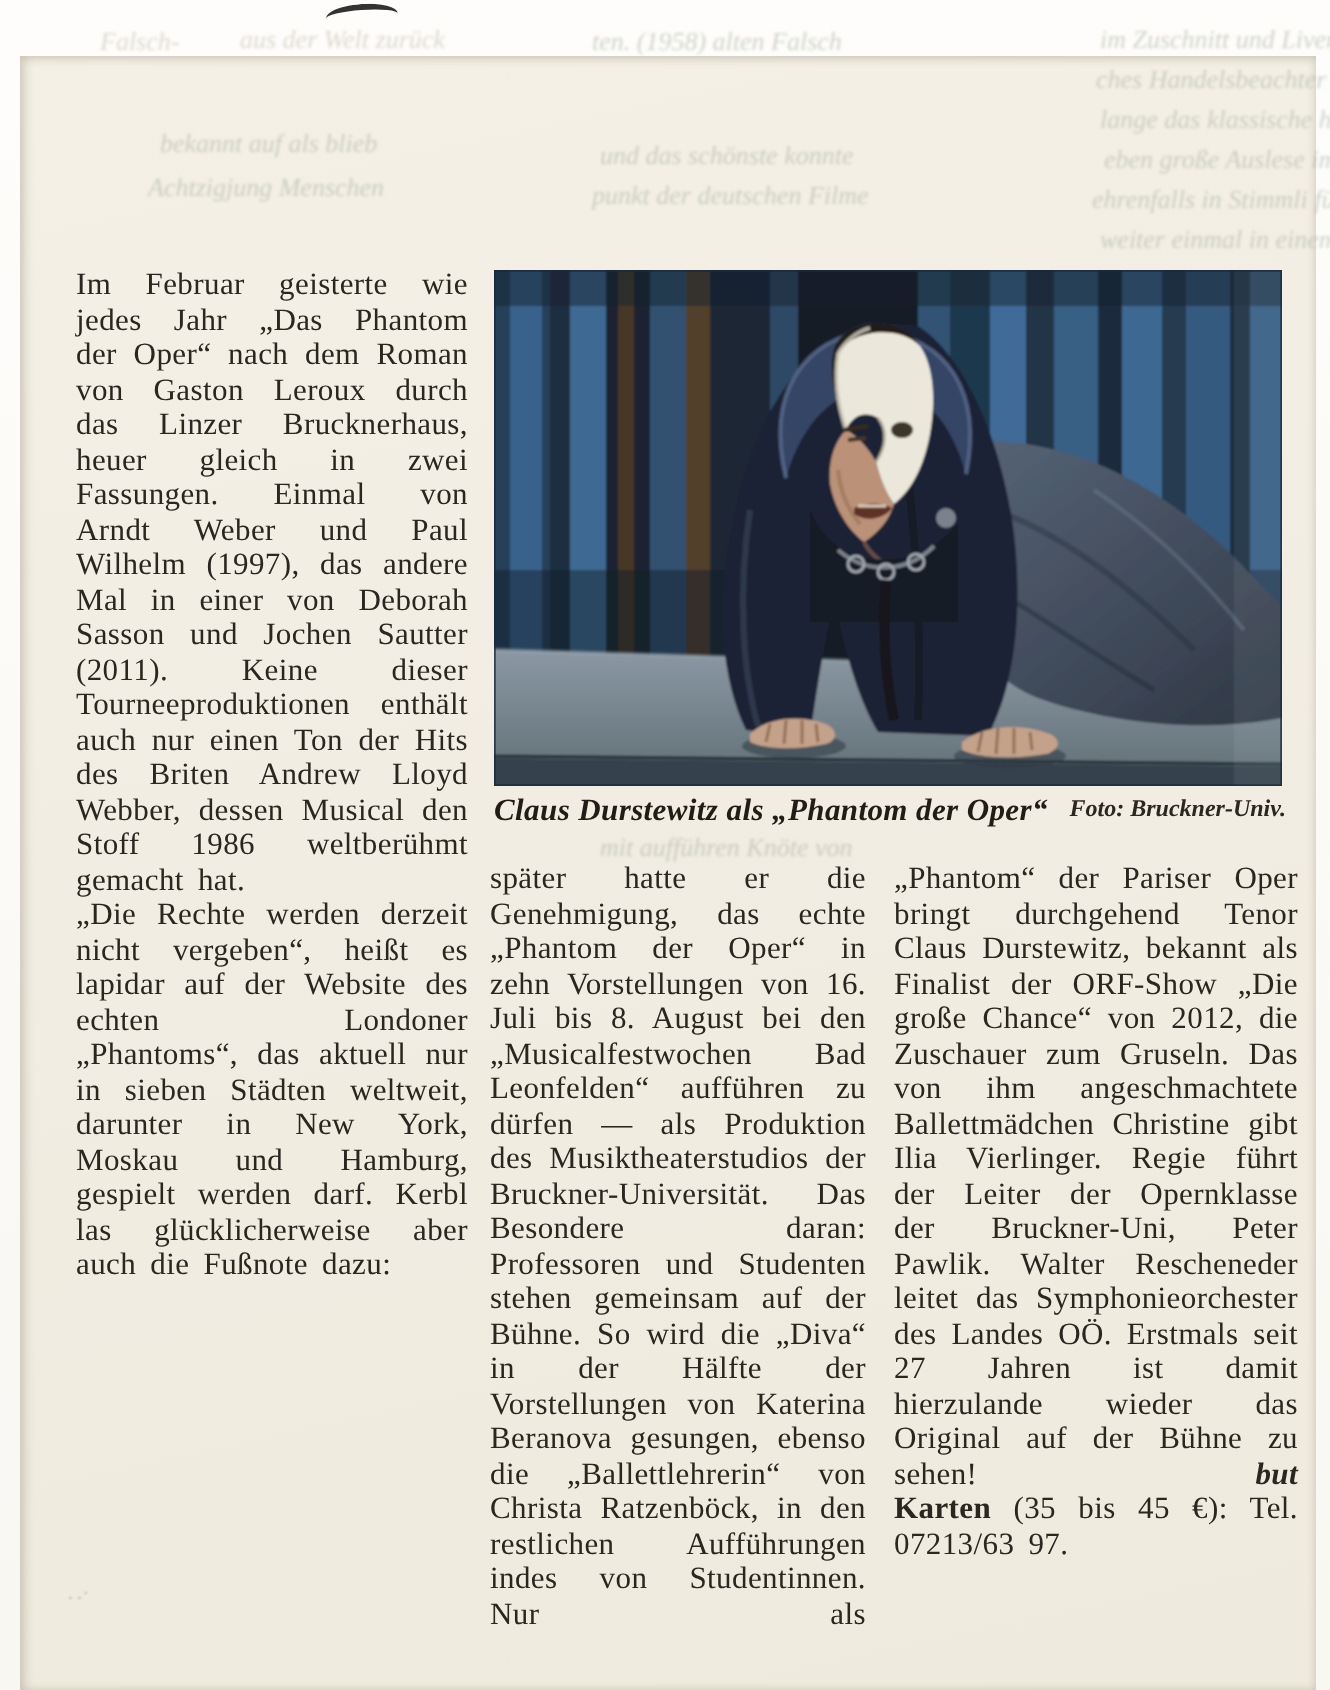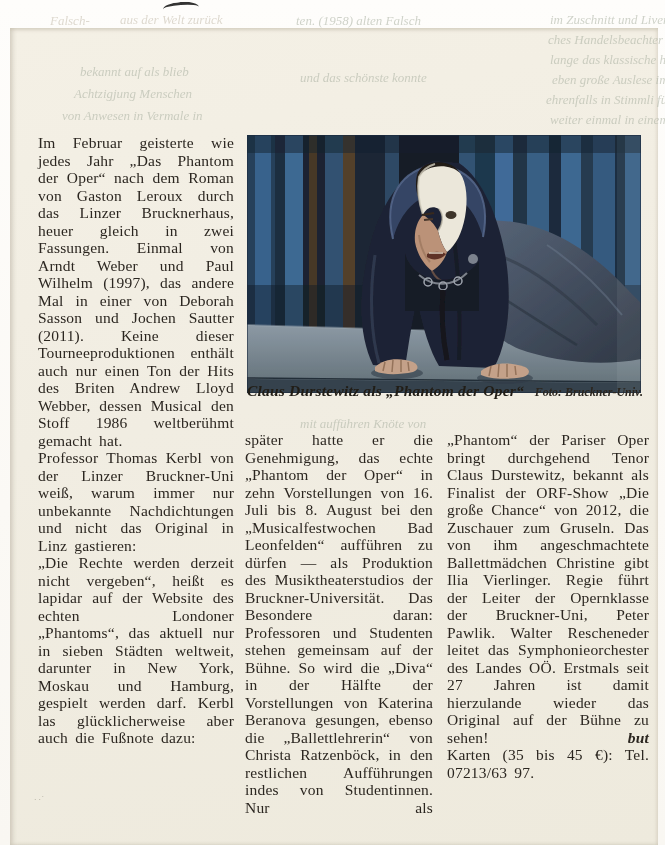--- a/index.html
+++ b/index.html
@@ -46,59 +46,58 @@
     position:absolute;text-align:justify;color:#2b2620;
     font-size:15.5px;line-height:17.5px;letter-spacing:.2px;word-spacing:3px;
     hyphens:auto;-webkit-hyphens:auto;
   }
   .col p{margin:0;}
   .col p.flow{text-align-last:justify;}
   .col-left{left:28px;top:106px;width:196px;}
   .col-mid{left:235px;top:403px;width:188px;}
   .col-right{left:437px;top:403px;width:202px;}
   .author{float:right;font-style:italic;font-weight:700;}
-  .kp b{font-weight:400;}
+  .kp b{font-weight:700;}
   
   .photo{position:absolute;left:237px;top:107px;width:394px;height:258px;background:#11233a;}
   .photo svg{display:block;}
   .caption-row{
-    position:absolute;left:237px;top:354px;width:396px;
-    display:flex;justify-content:space-between;align-items:flex-end;
+    position:absolute;left:237px;top:369px;width:396px;
+    display:flex;justify-content:space-between;align-items:flex-start;
   }
   .caption{font-style:italic;font-weight:700;font-size:15.5px;color:#211d16;letter-spacing:.2px;}
   .credit{font-style:italic;font-weight:700;font-size:12px;color:#2b261f;}
 </style>
 </head>
 <body>
 
 <div class="ghost warm" style="left:50px;top:13px">Falsch-</div>
 <div class="ghost warm" style="left:120px;top:12px">aus der Welt zurück</div>
 <div class="ghost" style="left:296px;top:13px">ten. (1958) alten Falsch</div>
 <div class="ghost" style="left:298px;top:35px">spielen. Es war der erste</div>
 <div class="ghost" style="left:550px;top:12px">im Zuschnitt und Livemu</div>
 <div class="smudge"></div>
 
 <div class="clipping">
 
   <div class="ghost" style="left:290px;top:42px">und das schönste konnte</div>
+  <div class="ghost" style="left:286px;top:62px">punkt der deutschen Filme</div>
   <div class="ghost" style="left:70px;top:36px">bekannt auf als blieb</div>
   <div class="ghost" style="left:64px;top:58px">Achtzigjung Menschen</div>
-  <div class="ghost" style="left:52px;top:80px">von Anwesen in Vermale in</div>
   <div class="ghost" style="left:538px;top:4px">ches Handelsbeachter So</div>
   <div class="ghost" style="left:540px;top:24px">lange das klassische halb</div>
   <div class="ghost" style="left:542px;top:44px">eben große Auslese im</div>
   <div class="ghost" style="left:536px;top:64px">ehrenfalls in Stimmli führt</div>
   <div class="ghost" style="left:540px;top:84px">weiter einmal in einem</div>
   <div class="ghost" style="left:290px;top:388px">mit aufführen Knöte von</div>
   <div class="ghost tiny" style="left:24px;top:766px">· ·˙</div>
 
 
   <div class="col col-left">
     <p>Im Februar geisterte wie jedes Jahr „Das Phantom der Oper“ nach dem Roman von Gaston Leroux durch das Linzer Brucknerhaus, heuer gleich in zwei Fassungen. Einmal von Arndt Weber und Paul Wilhelm (1997), das andere Mal in einer von Deborah Sasson und Jochen Sautter (2011). Keine dieser Tourneeproduktionen enthält auch nur einen Ton der Hits des Briten Andrew Lloyd Webber, dessen Musical den Stoff 1986 weltberühmt gemacht hat.</p>
-    <p>Professor Thomas Kerbl von der Linzer Bruckner-Uni weiß, warum immer nur unbekannte Nachdichtungen und nicht das Original in Linz gastieren:</p>
     <p>„Die Rechte werden derzeit nicht vergeben“, heißt es lapidar auf der Website des echten Londoner „Phantoms“, das aktuell nur in sieben Städten weltweit, darunter in New York, Moskau und Hamburg, gespielt werden darf. Kerbl las glücklicherweise aber auch die Fußnote dazu:</p>
   </div>
 
   <div class="photo">
     <svg viewBox="0 0 394 258" width="394" height="258">
       <defs>
         <linearGradient id="floorg" x1="0" y1="0" x2="0" y2="1">
           <stop offset="0" stop-color="#8694a1"></stop>
             <stop offset="1" stop-color="#57666f"></stop>
         </linearGradient>

